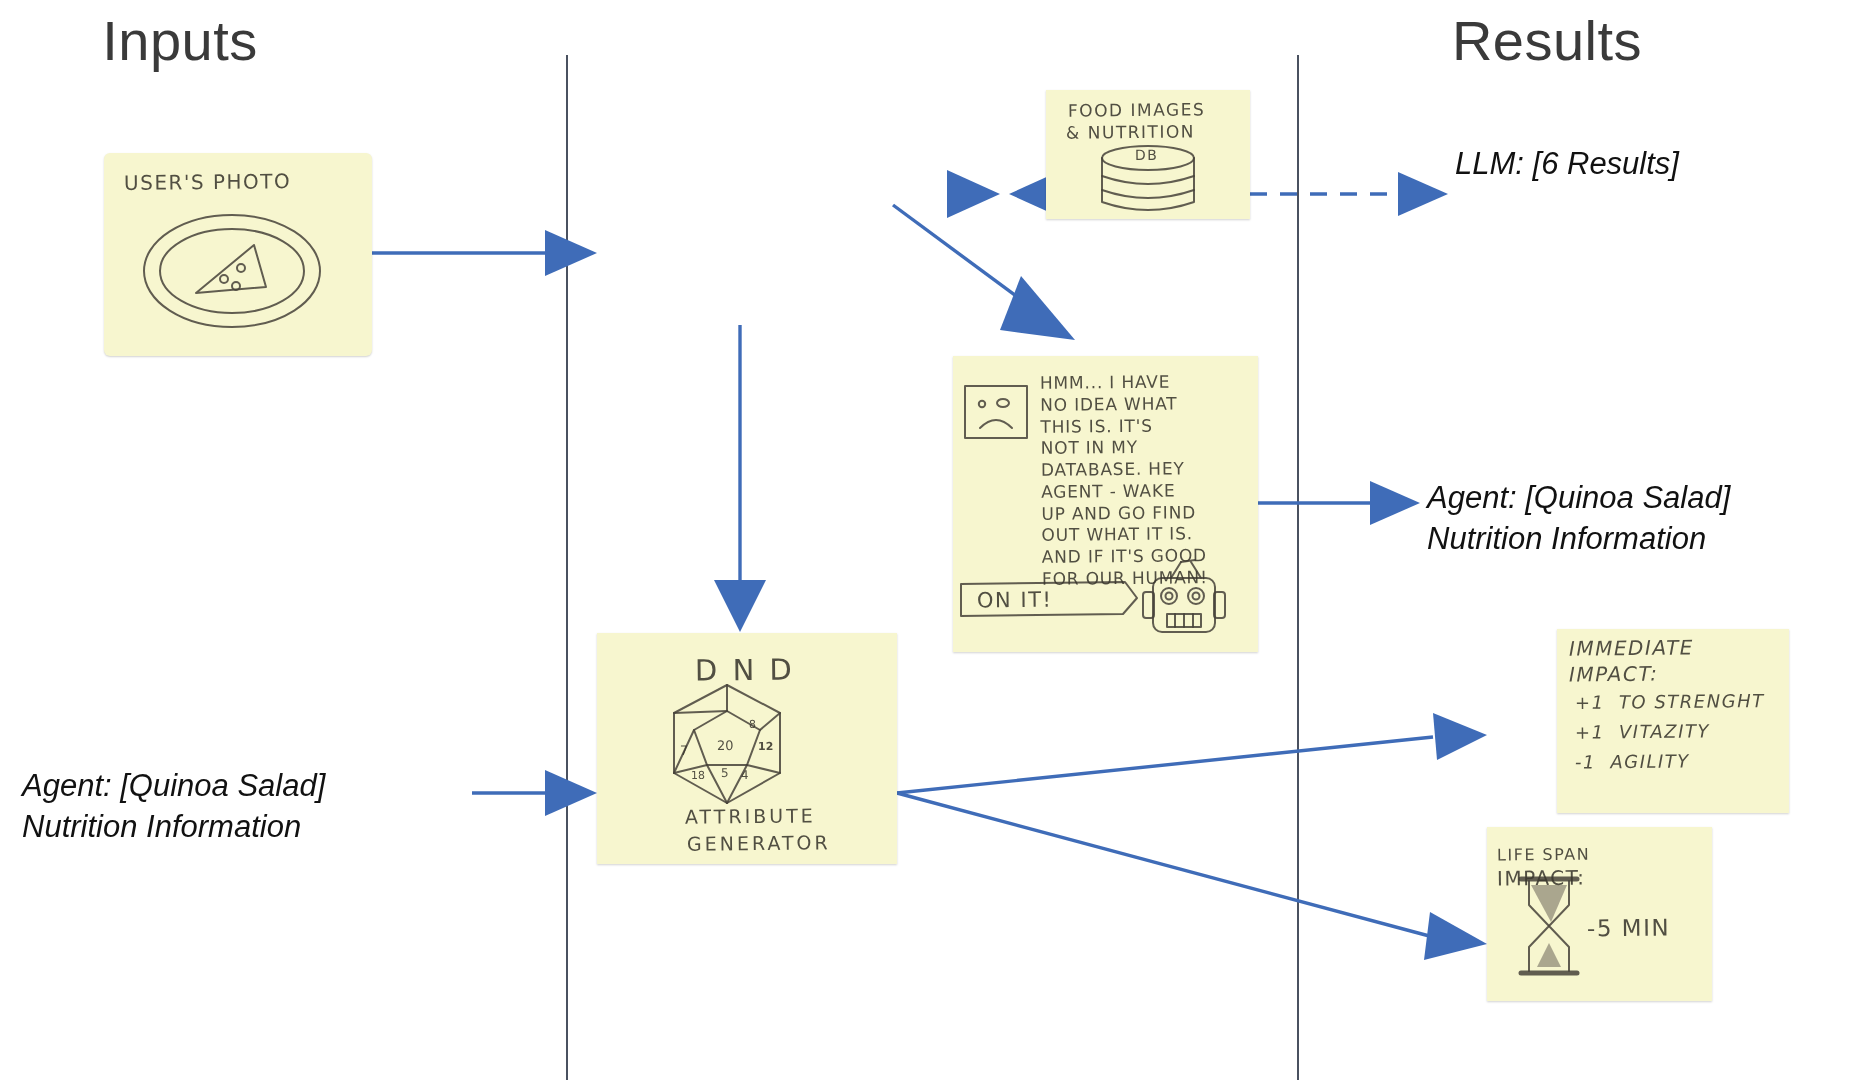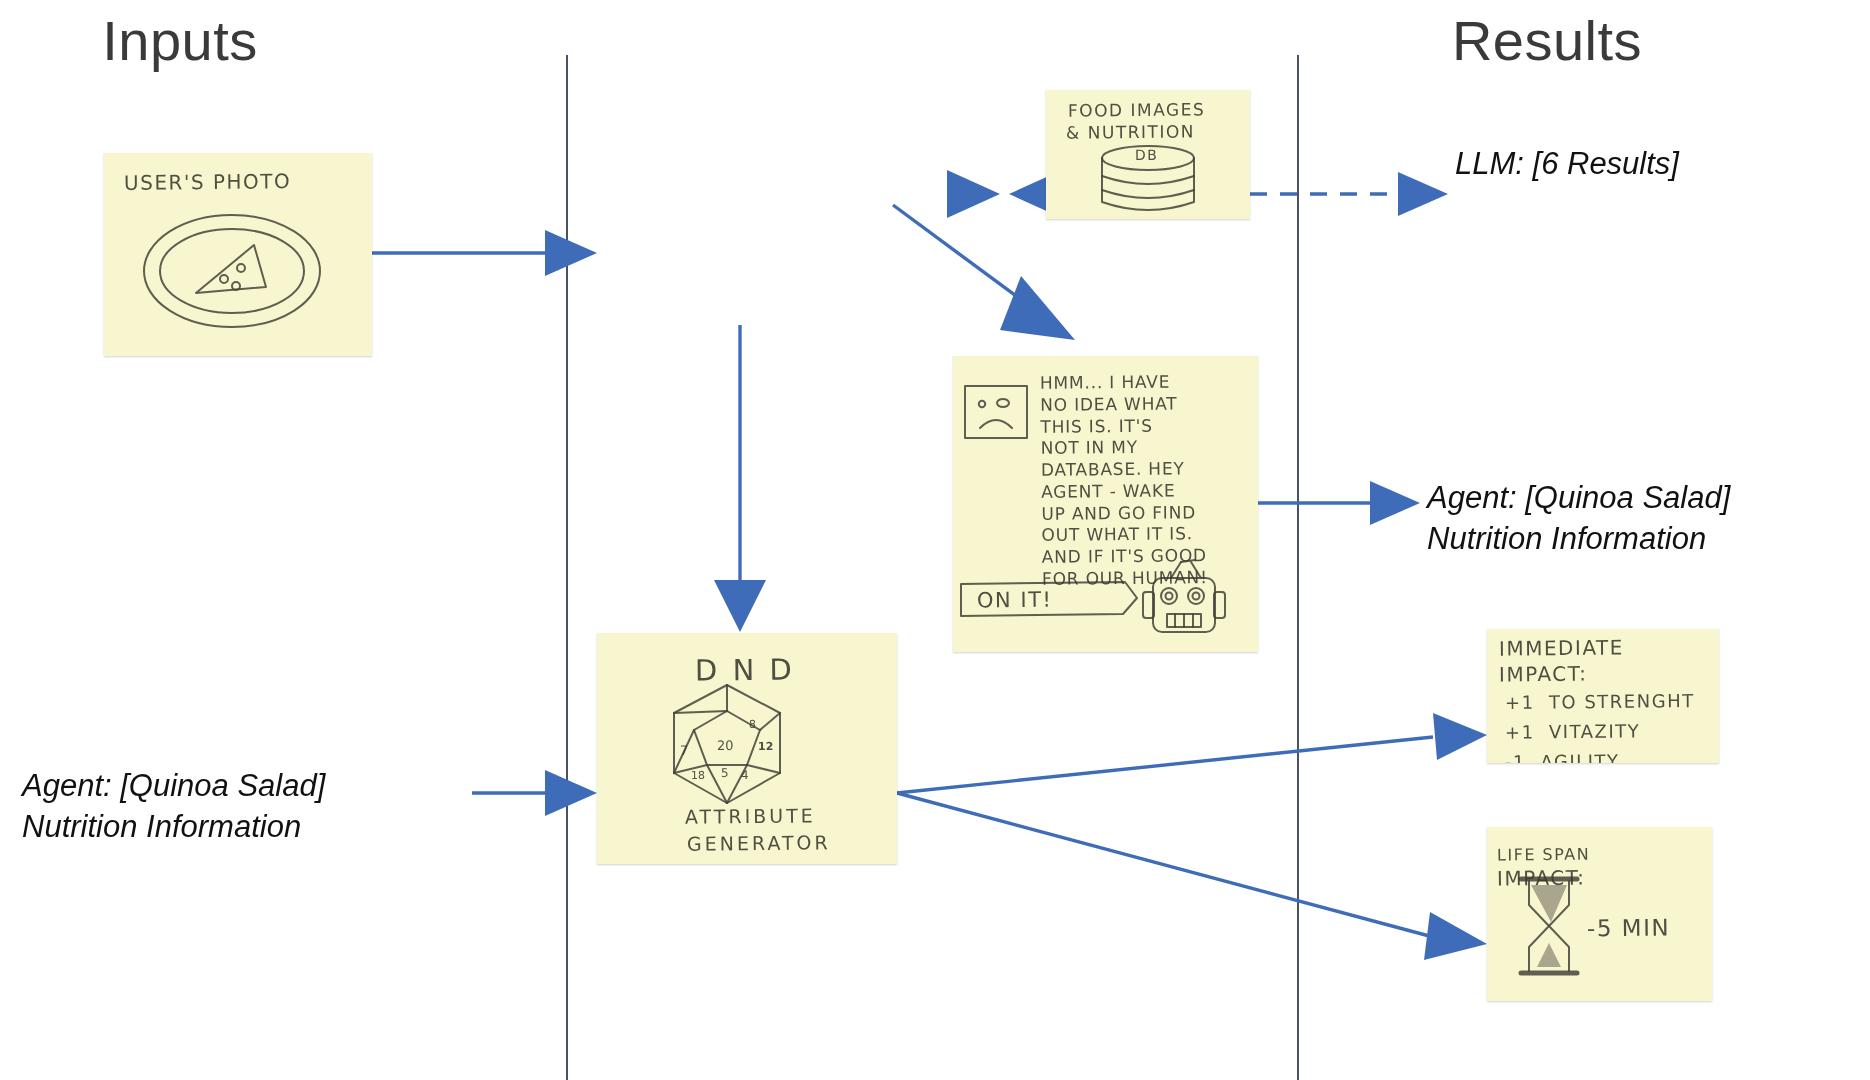--- a/index.html
+++ b/index.html
@@ -106,21 +106,21 @@
     <line class="wire" x1="472" y1="793" x2="545" y2="793"></line>
     <polygon class="head" points="545,770 597,793 545,816"></polygon>
 
     <line class="wire" x1="897" y1="793" x2="1433" y2="737"></line>
     <polygon class="head" points="1433,713 1487,735 1437,760"></polygon>
 
     <line class="wire" x1="897" y1="793" x2="1433" y2="937"></line>
     <polygon class="head" points="1430,912 1487,944 1424,960"></polygon>
   </svg>
 
-  <div class="note" style="left:104px;top:153px;width:268px;height:203px;">
+  <div class="note" style="left:104px;top:153px;width:268px;height:203px;border-radius:6px;">
     <svg class="sketch" viewBox="0 0 268 203">
       <ellipse cx="128" cy="118" rx="88" ry="56"></ellipse>
       <ellipse cx="128" cy="118" rx="72" ry="42"></ellipse>
       <path d="M92 140 L150 92 L162 134 Z"></path>
       <circle cx="120" cy="126" r="4"></circle>
       <circle cx="137" cy="115" r="4"></circle>
       <circle cx="132" cy="133" r="4"></circle>
     </svg>
     <div class="hw" style="left:20px;top:18px;font-size:20px;">USER'S PHOTO</div>
   </div>
@@ -193,21 +193,21 @@
     <div class="hw" style="left:161px;top:108px;font-size:11px;letter-spacing:0;font-weight:bold;">12</div>
     <div class="hw" style="left:152px;top:86px;font-size:11px;letter-spacing:0;">8</div>
     <div class="hw" style="left:83px;top:110px;font-size:13px;letter-spacing:0;">7</div>
     <div class="hw" style="left:124px;top:133px;font-size:12px;letter-spacing:0;">5</div>
     <div class="hw" style="left:144px;top:135px;font-size:12px;letter-spacing:0;">4</div>
     <div class="hw" style="left:94px;top:137px;font-size:11px;letter-spacing:0;">18</div>
     <div class="hw" style="left:88px;top:172px;font-size:19px;letter-spacing:3px;">ATTRIBUTE</div>
     <div class="hw" style="left:90px;top:199px;font-size:19px;letter-spacing:3px;">GENERATOR</div>
   </div>
 
-  <div class="note" style="left:1487px;top:629px;width:232px;height:134px;">
+  <div class="note" style="left:1557px;top:629px;width:232px;height:184px;font-style:italic;">
     <div class="hw" style="left:12px;top:8px;font-size:20px;">IMMEDIATE</div>
     <div class="hw" style="left:12px;top:34px;font-size:20px;">IMPACT:</div>
     <div class="hw" style="left:18px;top:62px;font-size:18px;">+1  TO STRENGHT</div>
     <div class="hw" style="left:18px;top:92px;font-size:18px;">+1  VITAZITY</div>
     <div class="hw" style="left:18px;top:122px;font-size:18px;">-1  AGILITY</div>
   </div>
 
   <div class="note" style="left:1487px;top:827px;width:225px;height:174px;">
     <svg class="sketch" viewBox="0 0 225 174">
       <line x1="34" y1="52" x2="90" y2="52" style="stroke-width:5"></line>

